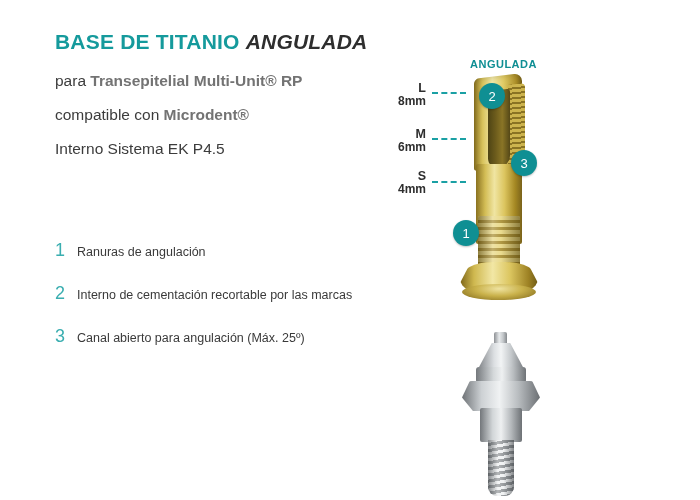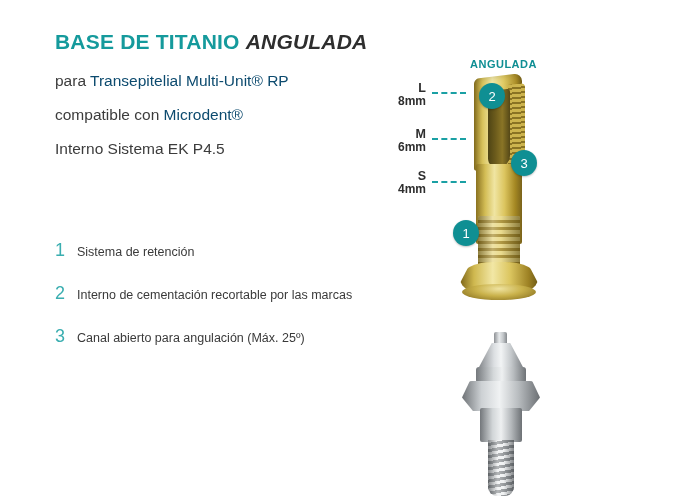--- a/index.html
+++ b/index.html
@@ -34,22 +34,22 @@
   .title .dark { color: #2e2e2e; font-style: italic; }
 
   .subline {
     position: absolute;
     left: 55px;
     font-size: 15.5px;
     color: #3c3c3c;
     white-space: nowrap;
   }
   .subline .teal {
-    color: #0c4a6e;
-    font-weight: normal;
+    color: #737373;
+    font-weight: bold;
     margin-top: 10px;
   }
   .sub1 { top: 72px; }
   .sub2 { top: 106px; }
   .sub3 { top: 140px; text-align: right; }
 
   
   .legend {
     position: absolute;
     left: 55px;
@@ -336,21 +336,21 @@
     <span>para </span><span class="teal">Transepitelial Multi-Unit® RP</span>
   </div>
   <div class="subline sub2">
     <span>compatible con </span><span class="teal">Microdent®</span>
   </div>
   <div class="subline sub3">Interno Sistema EK P4.5</div>
 
   <div class="legend">
     <div class="legend-row">
       <div class="legend-num">1</div>
-      <div class="legend-text">Sistema de retención</div>
+      <div class="legend-text">Ranuras de angulación</div>
     </div>
     <div class="legend-row">
       <div class="legend-num">2</div>
       <div class="legend-text">Interno de cementación recortable por las marcas</div>
     </div>
     <div class="legend-row">
       <div class="legend-num">3</div>
       <div class="legend-text">Canal abierto para angulación (Máx. 25º)</div>
     </div>
   </div>

